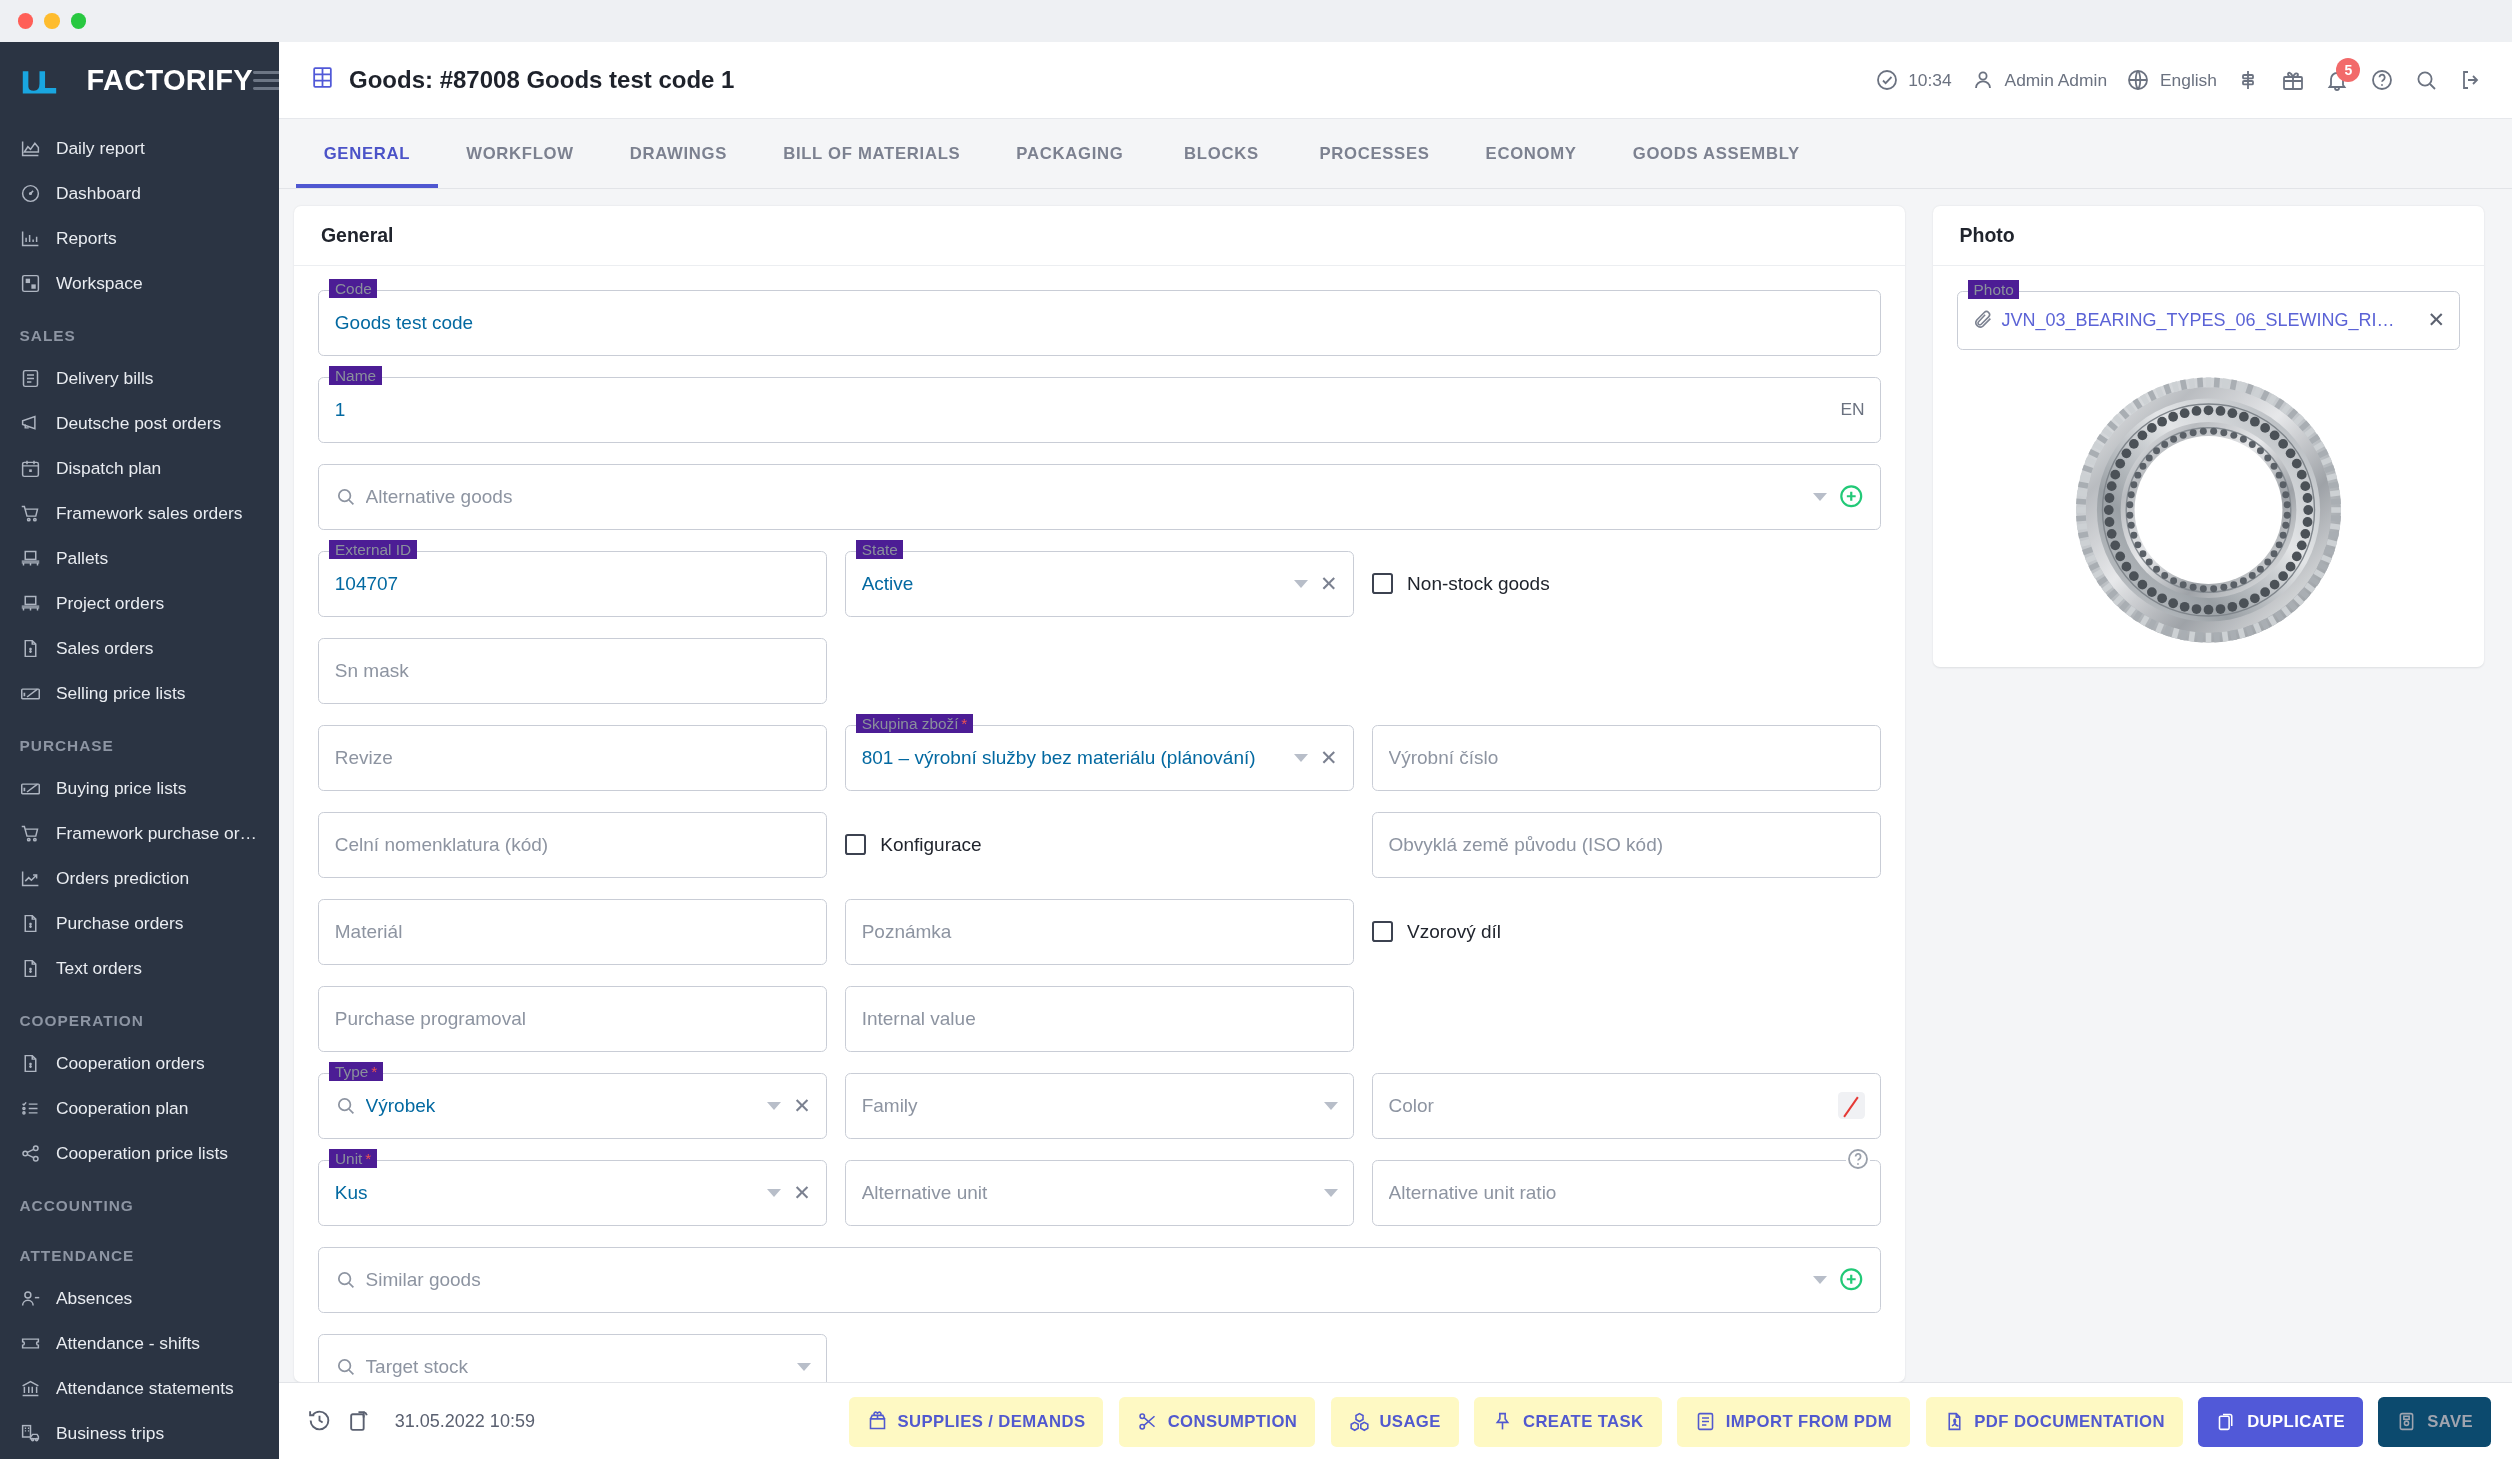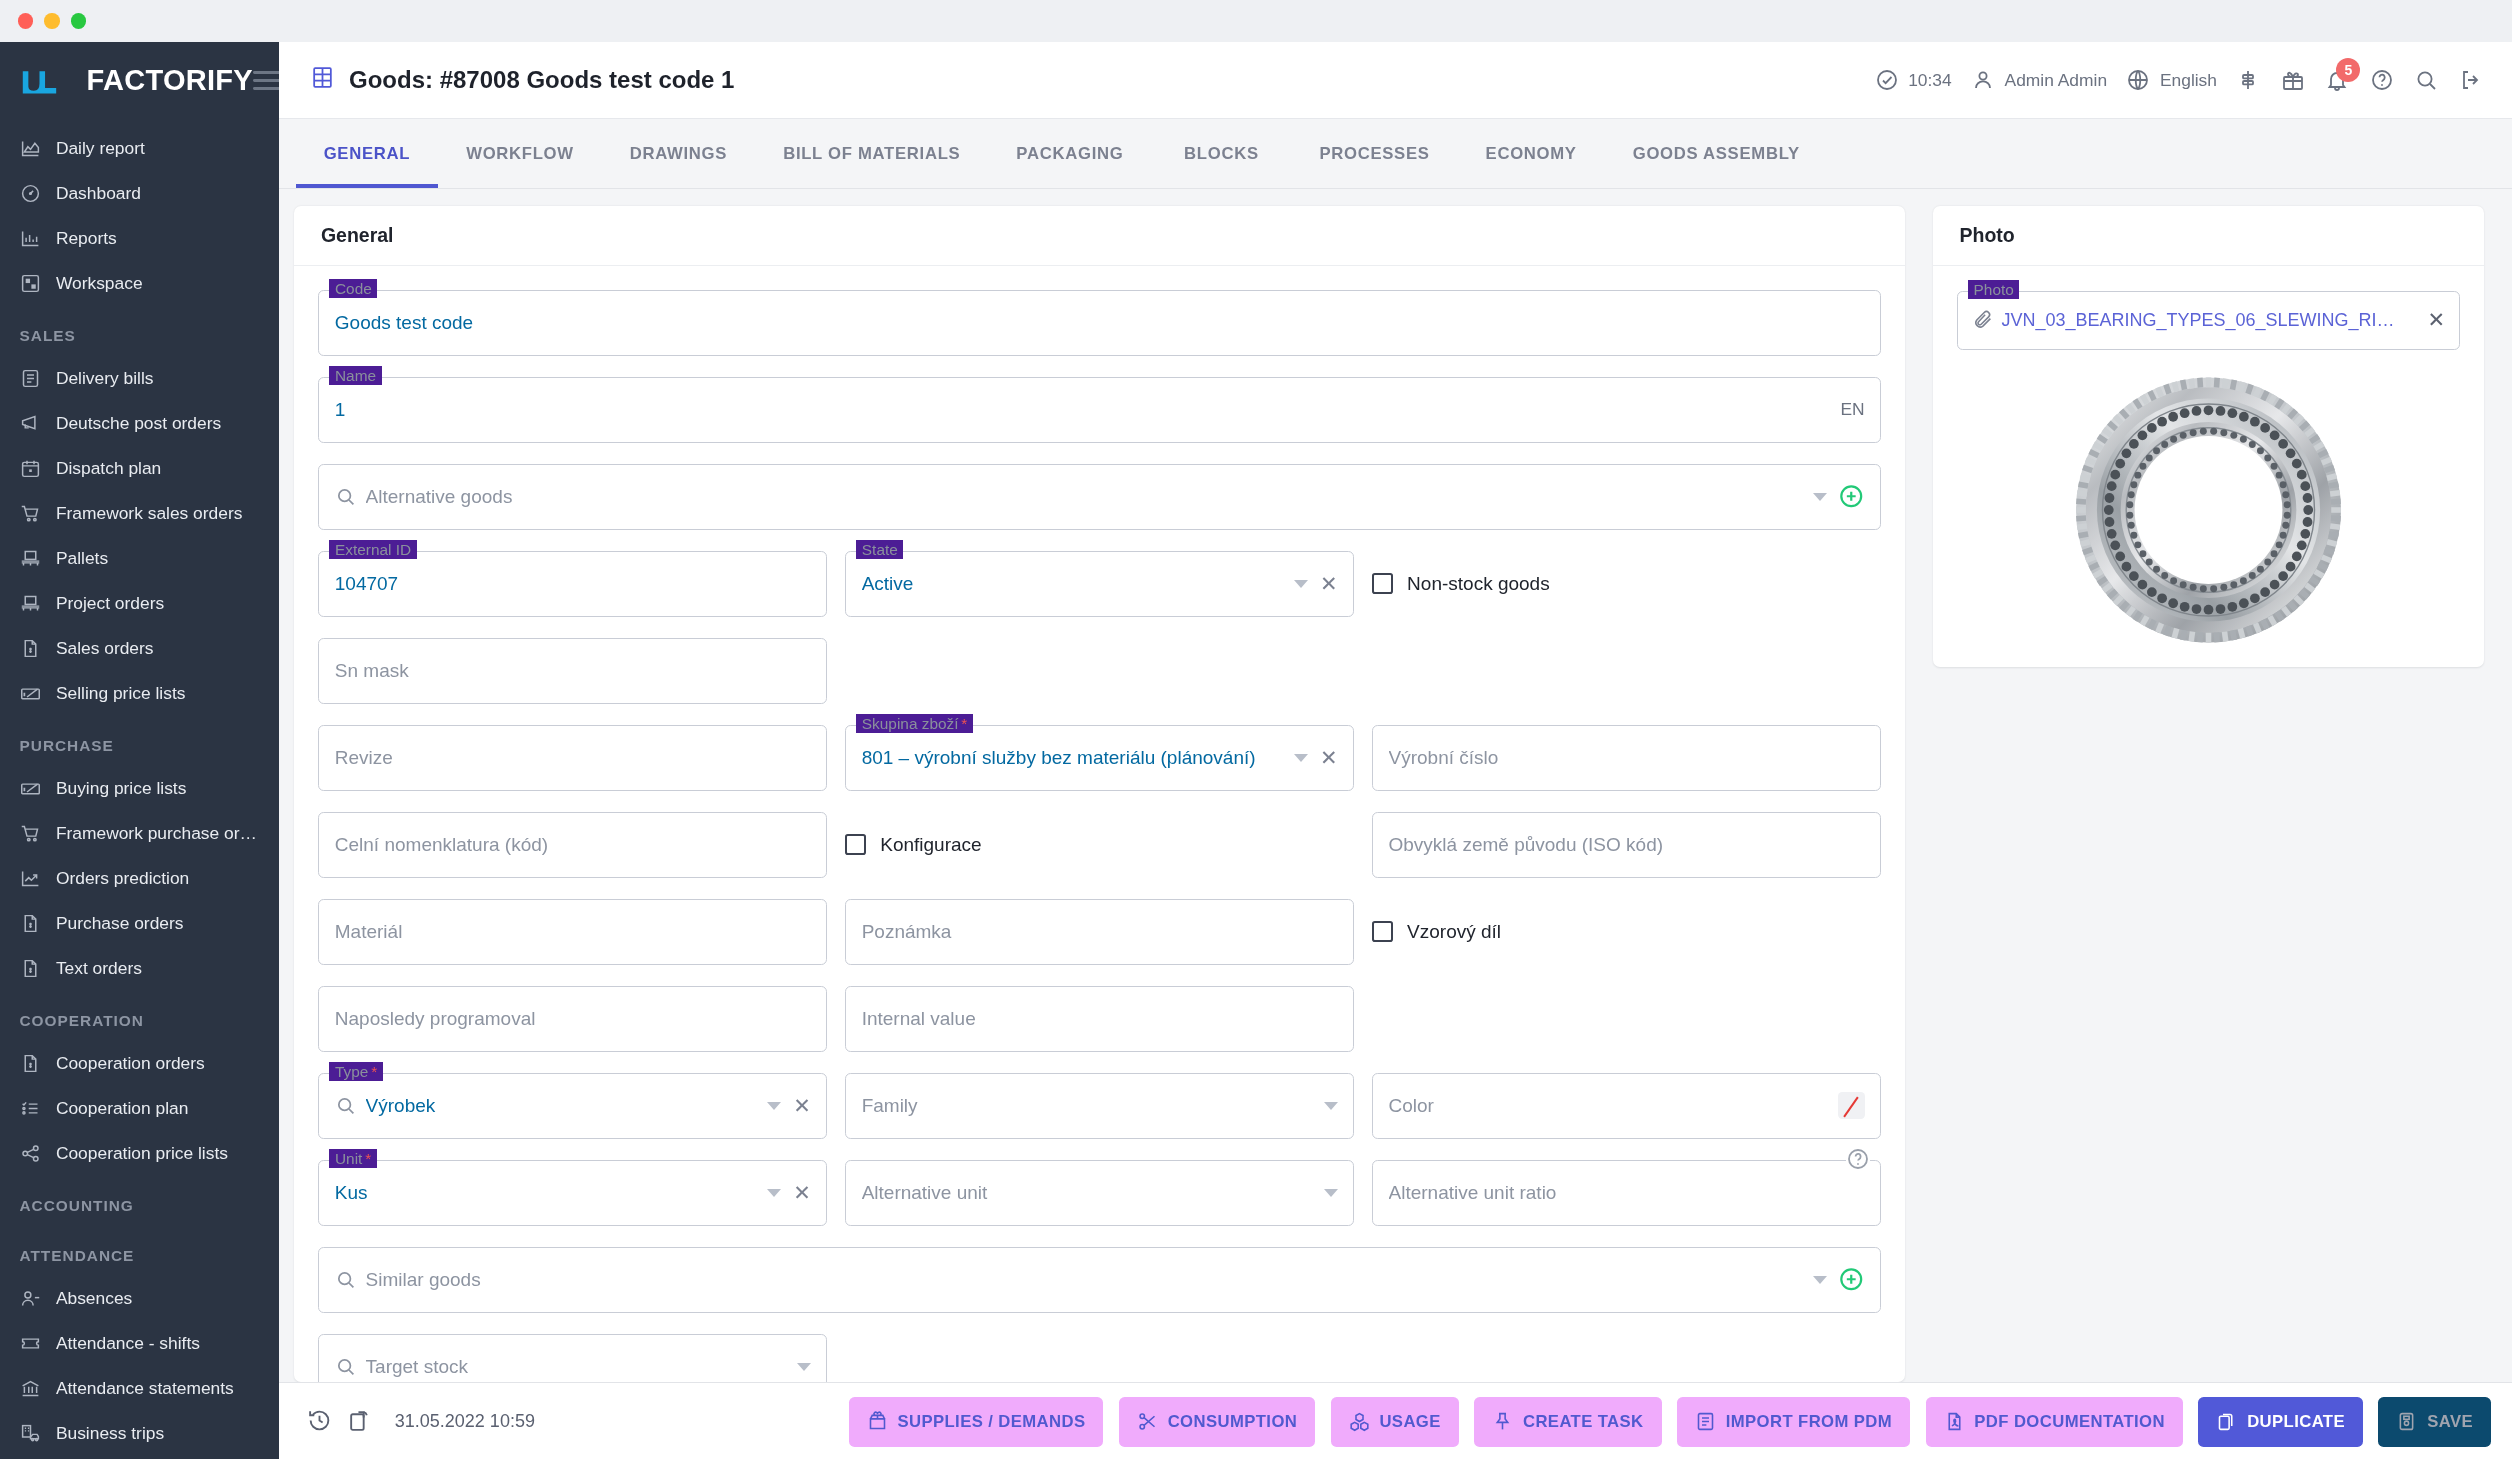--- a/index.html
+++ b/index.html
@@ -166,21 +166,21 @@
     height: 78px; flex: 0 0 78px; background: #ffffff; border-top: 0.7px solid #e2e4e8;
     display: flex; align-items: center; padding: 0 21px 0 28px; gap: 15.4px;
   }
   .bb-left { display: flex; align-items: center; gap: 15.4px; justify-content: center; }
   .bb-icon svg { width: 25px; height: 25px; stroke: #5a6070; fill:none; stroke-width: 1.8; }
   .bb-date { font-size: 18px; color: #5a6070; margin-left: 7px; }
   .bb-spacer { flex: 1 1 auto; }
   .btn {
     height: 50px; border-radius: 5.6px; display: flex; align-items: center; gap: 9.8px;
     padding: 0 18px; font-size: 16.7px; font-weight: bold; letter-spacing: 0.4px;
-    background: #f0abfc; color: #5159cf; white-space: nowrap;
+    background: #fef9c3; color: #5159cf; white-space: nowrap;
   }
   .btn svg { width: 21px; height: 21px; stroke: #5159cf; fill: none; stroke-width: 1.8; }
   .btn.primary { background: #5159d8; color: #ffffff; }
   .btn.primary svg { stroke: #ffffff; }
   .btn.disabled { background: #0c4a6e; color: #a0a4af; text-align: center; }
   .btn.disabled svg { stroke: #a0a4af; }
   .btn-group { display: flex; align-items: center; gap: 15.4px; }
 </style>
 </head>
 <body>
@@ -716,21 +716,21 @@
                 <div class="chk-wrap">
                   <span class="chk"></span>
                   <span class="chk-label">Vzorový díl</span>
                 </div>
               </div>
             </div>
 
             <div class="row">
               <div class="col c1 field">
                 <div class="fbox">
-                  <span class="fph">Naposledy programoval</span>
+                  <span class="fph">Purchase programoval</span>
                 </div>
               </div>
               <div class="col c1 field">
                 <div class="fbox">
                   <span class="fph">Internal value</span>
                 </div>
               </div>
               <div class="col c1"></div>
             </div>
 

